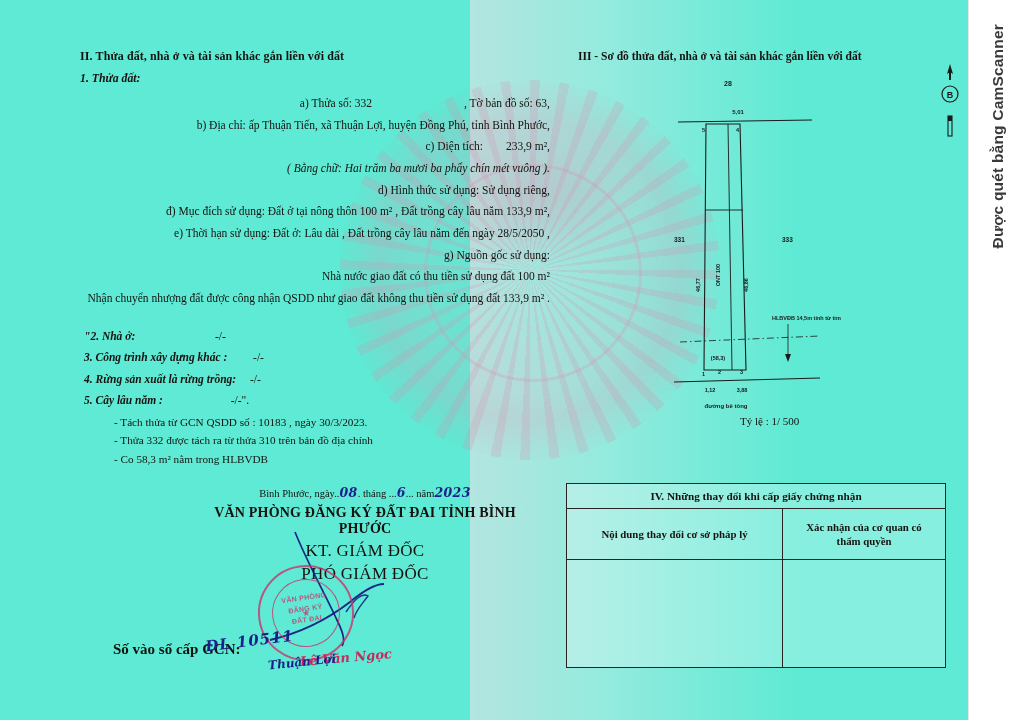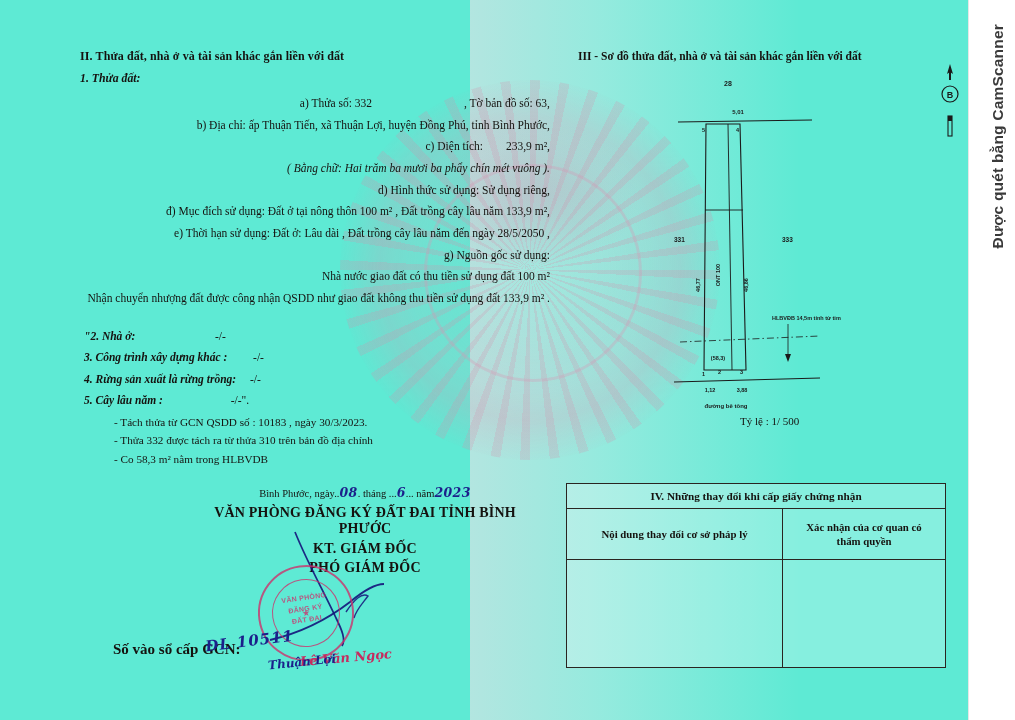--- a/index.html
+++ b/index.html
@@ -64,21 +64,21 @@
   #sig{
     position:absolute;left:200px;top:485px;width:330px;text-align:center;
     color:#15120f;
   }
   #sig .place{font-size:10.5px;margin-bottom:5px;}
   #sig .hand{
     font-family:"DejaVu Serif", serif;font-style:italic;font-weight:bold;
     color:#1b1f8a;font-size:12.5px;letter-spacing:.4px;
   }
   #sig .org{font-weight:bold;font-size:14px;letter-spacing:.2px;margin-bottom:4px;}
-  #sig .role{font-weight:bold;font-size:14px;letter-spacing:.3px;margin-bottom:3px;}
+  #sig .role{font-weight:normal;font-size:17px;letter-spacing:.3px;margin-bottom:3px;}
   
   #stamp{
     position:absolute;left:258px;top:565px;width:92px;height:92px;border-radius:50%;
     border:2.2px solid #cf2f6b;opacity:.78;
     transform:rotate(-8deg);
   }
   #stamp .inner{
     position:absolute;left:12px;top:12px;right:12px;bottom:12px;border-radius:50%;
     border:1.4px solid #cf2f6b;
   }

